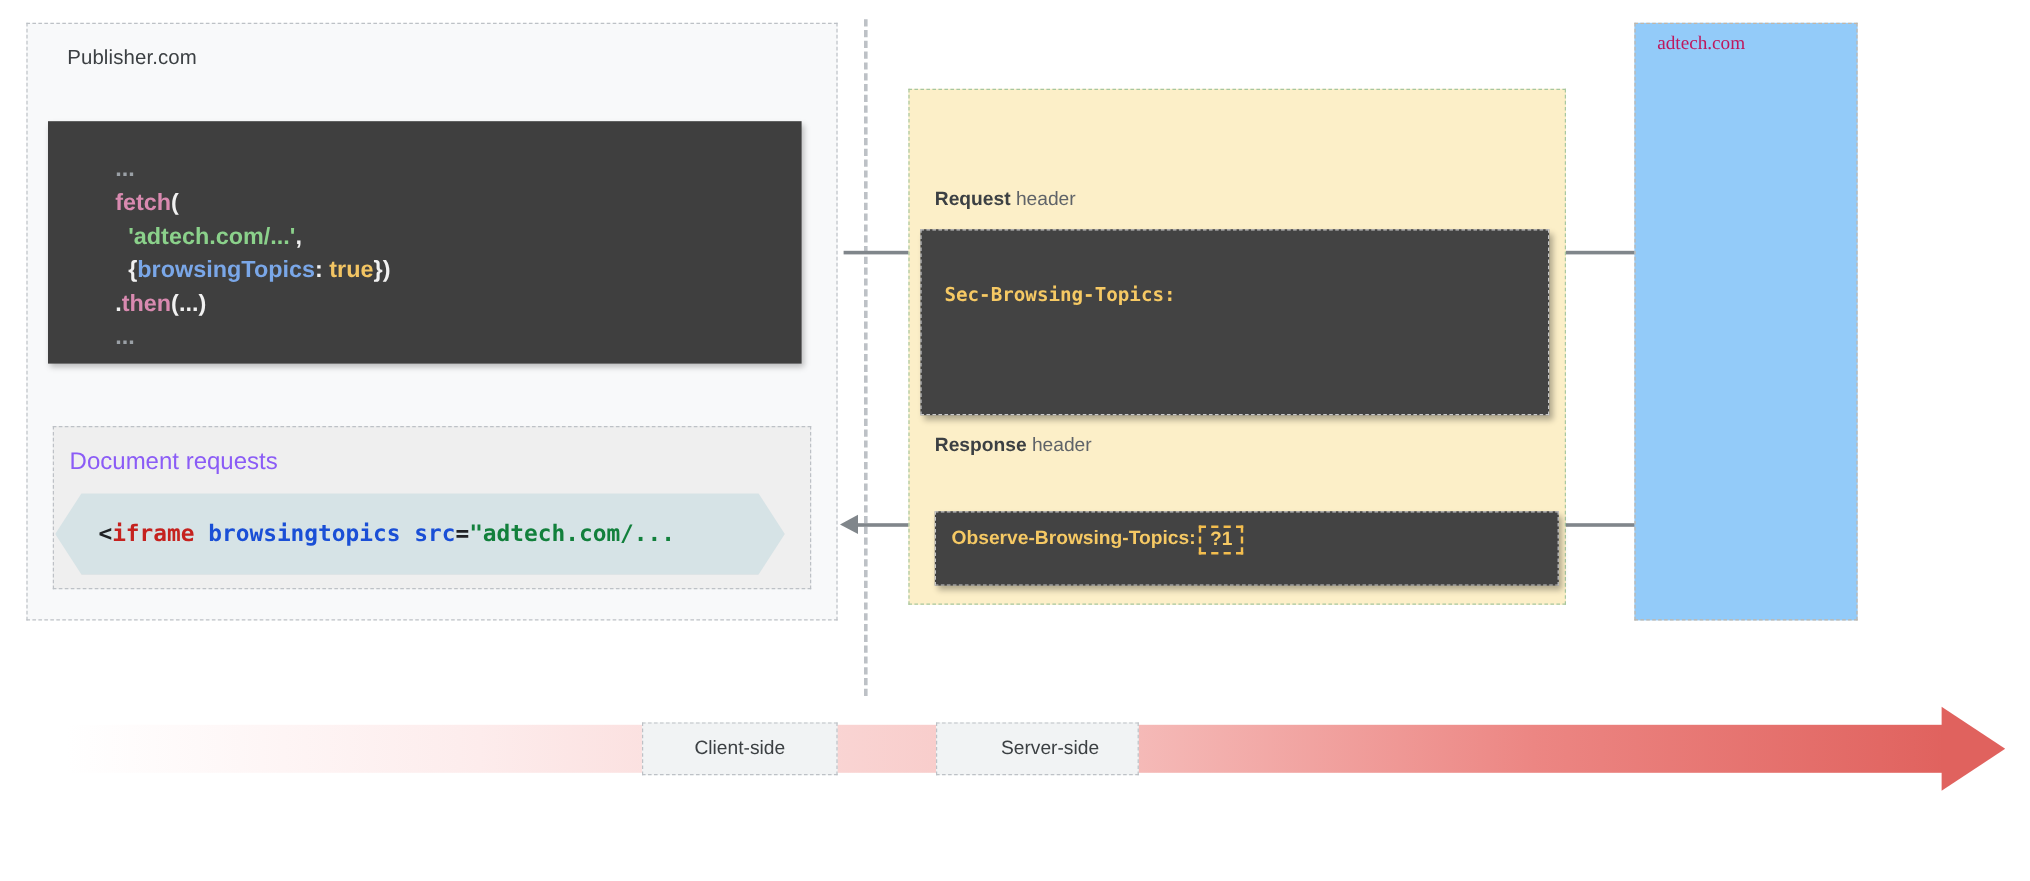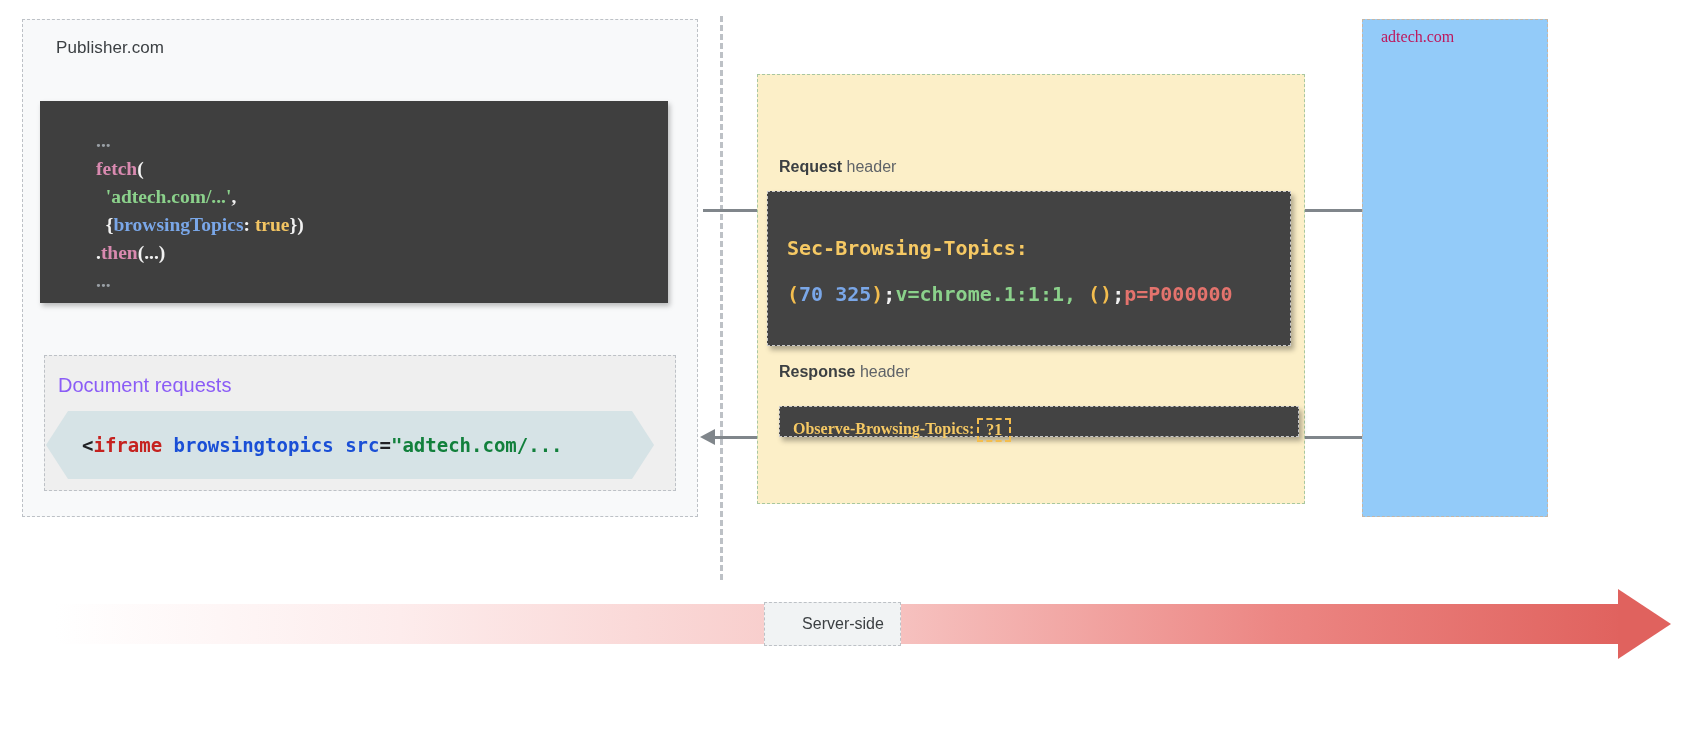--- a/index.html
+++ b/index.html
@@ -16,21 +16,21 @@
   #publisher-label{
     position:absolute;left:56px;top:38px;font-size:17px;color:#3c4043;
     letter-spacing:.1px;
   }
 
   
   #fetch-code{
     position:absolute;left:40px;top:101px;width:628px;height:202px;
     background:#3f3f3f;box-sizing:border-box;
     box-shadow:2px 3px 5px rgba(0,0,0,.25);
-    font-family:Liberation Serif, serif;
+    font-family:Liberation Sans, sans-serif;
     font-size:19.5px;line-height:28px;color:#e8e8e8;
     padding:26px 0 0 56px;white-space:pre;font-weight:bold;
   }
   .c-dim{color:#9aa0a6;}
   .c-fn{color:#d98ab0;}
   .c-str{color:#8bd18b;}
   .c-prop{color:#7aa7e8;}
   .c-bool{color:#f3c563;}
   .c-white{color:#f1f1f1;}
 
@@ -79,35 +79,35 @@
   #response-header-label{
     position:absolute;left:779px;top:363px;font-size:16px;color:#5f6368;
   }
   #response-header-label b{color:#3c4043;}
 
   #request-header-code{
     position:absolute;left:767px;top:191px;width:524px;height:155px;
     background:#434343;border:1px dashed #c8c8c8;box-sizing:border-box;
     box-shadow:3px 4px 5px rgba(0,0,0,.3);
     font-family:"DejaVu Sans Mono","Liberation Mono",monospace;
-    font-weight:bold;font-size:20px;padding:44px 0 0 19px;white-space:pre;
+    font-weight:bold;font-size:16px;padding:44px 0 0 19px;white-space:pre;
   }
   #request-header-code .line2{display:block;margin-top:22px;}
   .t-key{color:#f6c964;}
   .t-paren{color:#f3bd4e;}
   .t-num{color:#7aa7e8;}
   .t-semi{color:#f1f1f1;}
   .t-ver{color:#8bd18b;}
   .t-p{color:#e4736d;}
 
   #response-header-code{
-    position:absolute;left:779px;top:406px;width:520px;height:31px;
+    position:absolute;left:779px;top:426px;width:520px;height:62px;
     background:#434343;border:1px dashed #c8c8c8;box-sizing:border-box;
     box-shadow:3px 4px 5px rgba(0,0,0,.3);
-    font-family:Liberation Serif, serif;
+    font-family:Liberation Sans, sans-serif;
     font-weight:bold;font-size:16px;line-height:43px;
     padding-left:13px;white-space:pre;color:#f6c964;
   }
   #observe-value-box{
     display:inline-block;border:2px dashed #f3bd4e;color:#f6c964;
     padding:1px 7px;line-height:normal;margin-left:3px;
     position:relative;top:1px;
   }
 
   
@@ -148,21 +148,21 @@
     border-top:35px solid transparent;border-bottom:35px solid transparent;
     border-left:53px solid #e0625e;
   }
   .side-chip{
     position:absolute;top:602px;height:44px;background:#f1f3f4;
     border:1px dashed #bdc1c6;box-sizing:border-box;
     font-size:16px;color:#3c4043;display:flex;align-items:center;
     justify-content:center;
   }
   #client-side-chip{left:535px;width:163px;}
-  #server-side-chip{left:764px;width:137px;padding-left:21px;}
+  #server-side-chip{left:780px;width:169px;padding-left:21px;}
 </style>
 </head>
 <body>
 
 <div class="stage">
 
   <div id="publisher-container"></div>
   <div id="publisher-label">Publisher.com</div>
 
   <div id="fetch-code"><span class="c-dim">...</span>
@@ -184,26 +184,27 @@
   <div class="arrowhead" id="request-arrowhead"></div>
 
   <div class="arrowhead" id="response-arrowhead"></div>
   <div class="arrow-line" id="response-arrow-left"></div>
   <div class="arrow-line" id="response-arrow-right"></div>
 
   <div id="headers-panel"></div>
 
   <div id="request-header-label"><b>Request</b><span> header</span></div>
 
-  <div id="request-header-code"><span class="t-key">Sec-Browsing-Topics:</span><span class="line2"><span class="t-paren">(</span><span class="t-num">70 325</span><span class="t-paren">)</span><span class="t-semi">;</span><span class="t-ver">v=chrome.1:1:1, </span><span class="t-paren">()</span><span class="t-semi">;</span><span class="t-p">p=P000000</span></span></div>
+  <div id="request-header-code"><span class="t-key">Sec-Browsing-Topics:</span></div>
 
   <div id="response-header-label"><b>Response</b><span> header</span></div>
 
   <div id="response-header-code"><span>Observe-Browsing-Topics:</span><span id="observe-value-box">?1</span></div>
 
   <div id="adtech-box"></div>
   <div id="adtech-label">adtech.com</div>
 
   <div id="timeline-bar"></div>
   <div id="timeline-arrowhead"></div>
+  <div class="side-chip" id="client-side-chip">Client-side</div>
   <div class="side-chip" id="server-side-chip">Server-side</div>
 
 </div>
 
 </body></html>

